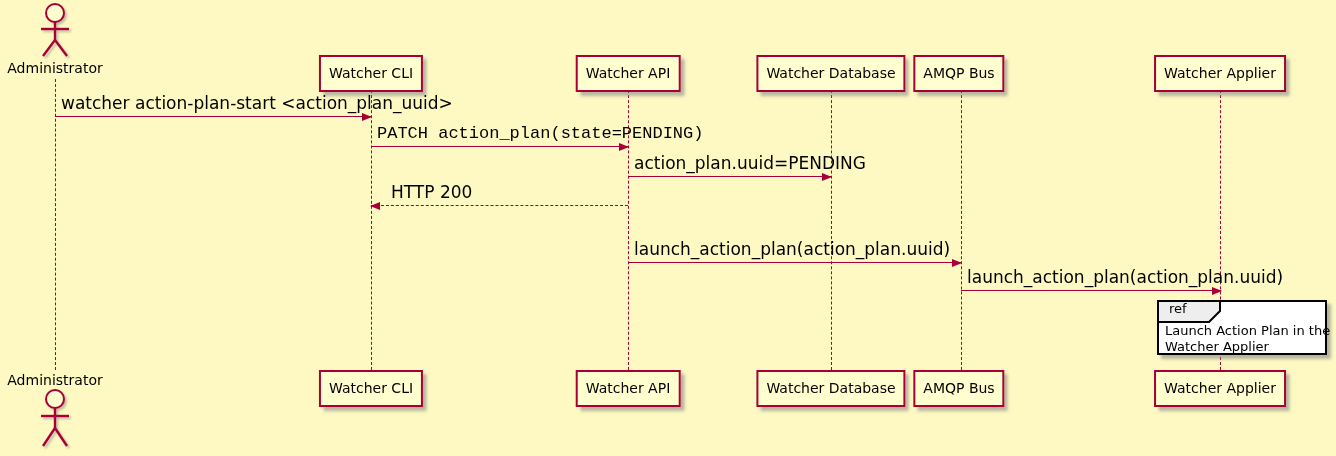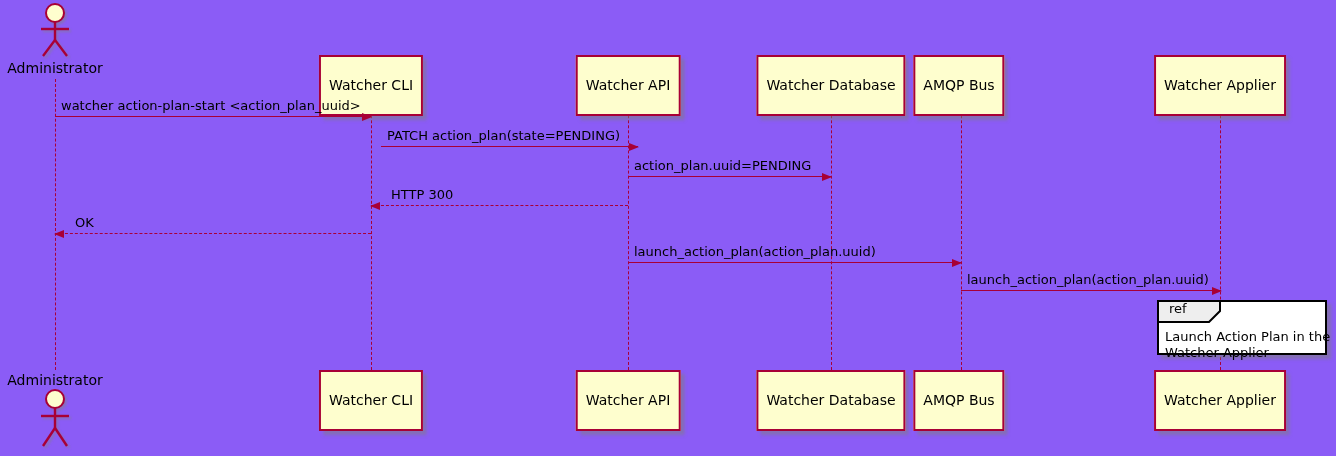--- a/index.html
+++ b/index.html
@@ -1,54 +1,54 @@
 <!DOCTYPE html>
 <html><head>
 <meta charset="utf-8">
 <style>
   html, body { margin: 0; padding: 0; background: #ffffff; }
   body { font-family: "DejaVu Sans", sans-serif; color: #000; }
   .canvas {
     position: relative; width: 1336px; height: 456px;
-    background: #8b5cf6; overflow: hidden;
+    background: #fef9c3; overflow: hidden;
   }
   
   .pbox {
     position: absolute; transform: translateX(-50%);
     background: #FEFECE; border: 2px solid #A80036;
-    padding: 20px 8px; font-size: 14px; line-height: 17px;
+    padding: 8px 8px; font-size: 14px; line-height: 17px;
     white-space: nowrap; box-shadow: 4px 4px 3px rgba(125,125,125,.55);
   }
   
   .lifeline { position: absolute; width: 0; border-left: 1px dashed #A80036; }
   
   .actor-figure { position: absolute; transform: translateX(-50%);
                   filter: drop-shadow(2.5px 2.5px 1px rgba(130,130,130,.5)); }
   .actor-label { position: absolute; transform: translateX(-50%);
                  font-size: 14px; white-space: nowrap; }
   
-  .msg { position: absolute; height: 17px; font-size: 13px; }
+  .msg { position: absolute; height: 17px; font-size: 17px; }
   .msg-label { position: absolute; left: 6px; bottom: 4px; white-space: nowrap; }
   .msg.return .msg-label { left: 20px; }
   .msg-line { position: absolute; left: 0; right: 0; bottom: 0; height: 0;
               border-top: 1px solid #A80036; }
   .msg.return .msg-line { border-top-style: dashed; }
   .head { position: absolute; width: 0; height: 0; top: -4px;
           border-top: 4px solid transparent; border-bottom: 4px solid transparent; }
   .head.right { right: -1px; border-left: 10px solid #A80036; }
   .head.left  { left: -1px;  border-right: 10px solid #A80036; }
   
   .ref { position: absolute; left: 1157px; top: 300px; width: 170px; height: 55px;
          box-sizing: border-box; background: #ffffff; border: 2px solid #000;
          box-shadow: 4px 4px 3px rgba(125,125,125,.55); }
   .ref-tab { position: absolute; left: -2px; top: -2px; }
   .ref-tab-label { position: absolute; left: 12px; top: 1px;
                    font-size: 13px; font-weight: normal; }
   .ref-body { position: absolute; left: 6px; top: 21px;
-              font-size: 13px; line-height: 16px; white-space: nowrap; margin-top: 6px; }
+              font-size: 13px; line-height: 16px; white-space: nowrap; }
 </style>
 </head>
 <body>
 
 <div class="canvas">
 
   <div class="lifeline" style="left:55px; top:79px; height:291px;"></div>
   <div class="lifeline" style="left:371px; top:85px; height:285px;"></div>
   <div class="lifeline" style="left:628px; top:85px; height:285px;"></div>
   <div class="lifeline" style="left:831px; top:85px; height:285px;"></div>
@@ -72,47 +72,41 @@
   <div class="pbox" style="left:959px; top:55px;">AMQP Bus</div>
   <div class="pbox" style="left:1220px; top:55px;">Watcher Applier</div>
 
   <div class="msg" style="left:55px; top:100px; width:316px;">
     <div class="msg-label">watcher action-plan-start &lt;action_plan_uuid&gt;</div>
     <div class="msg-line">
         <span class="head right"></span>
       </div>
   </div>
 
-  <div class="msg" style="left:381px; top:130px; width:257px;">
+  <div class="msg" style="left:371px; top:130px; width:257px;font-family:Liberation Mono, monospace;">
     <div class="msg-label">PATCH action_plan(state=PENDING)</div>
     <div class="msg-line">
         <span class="head right"></span>
       </div>
   </div>
 
   <div class="msg" style="left:628px; top:160px; width:203px;">
     <div class="msg-label">action_plan.uuid=PENDING</div>
     <div class="msg-line">
         <span class="head right"></span>
       </div>
   </div>
 
   <div class="msg return" style="left:371px; top:189px; width:257px;">
-    <div class="msg-label">HTTP 300</div>
+    <div class="msg-label">HTTP 200</div>
     <div class="msg-line">
         <span class="head left"></span>
       </div>
   </div>
 
-  <div class="msg return" style="left:55px; top:217px; width:316px;">
-    <div class="msg-label">OK</div>
-    <div class="msg-line">
-        <span class="head left"></span>
-      </div>
-  </div>
 
   <div class="msg" style="left:628px; top:246px; width:333px;">
     <div class="msg-label">launch_action_plan(action_plan.uuid)</div>
     <div class="msg-line">
         <span class="head right"></span>
       </div>
   </div>
 
   <div class="msg" style="left:961px; top:274px; width:260px;">
     <div class="msg-label">launch_action_plan(action_plan.uuid)</div>

